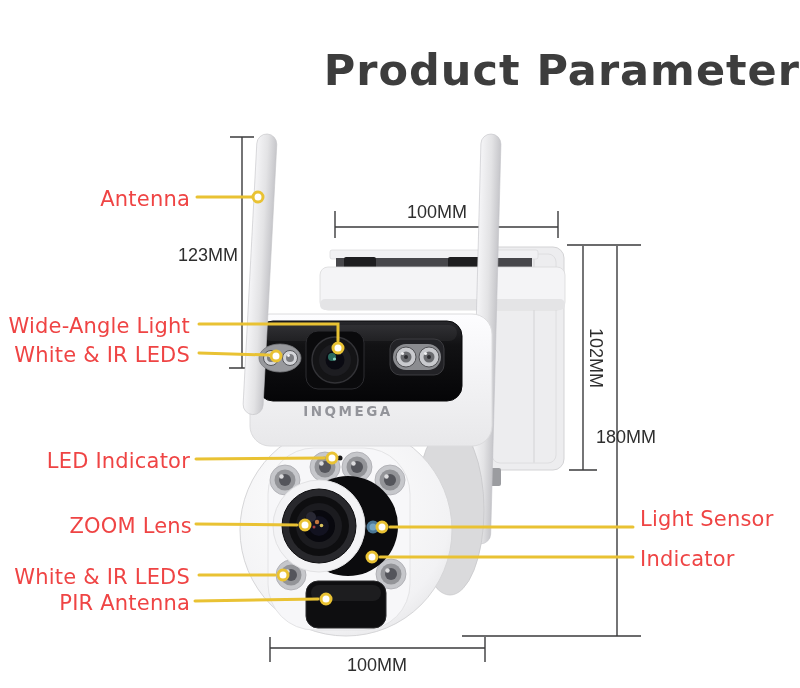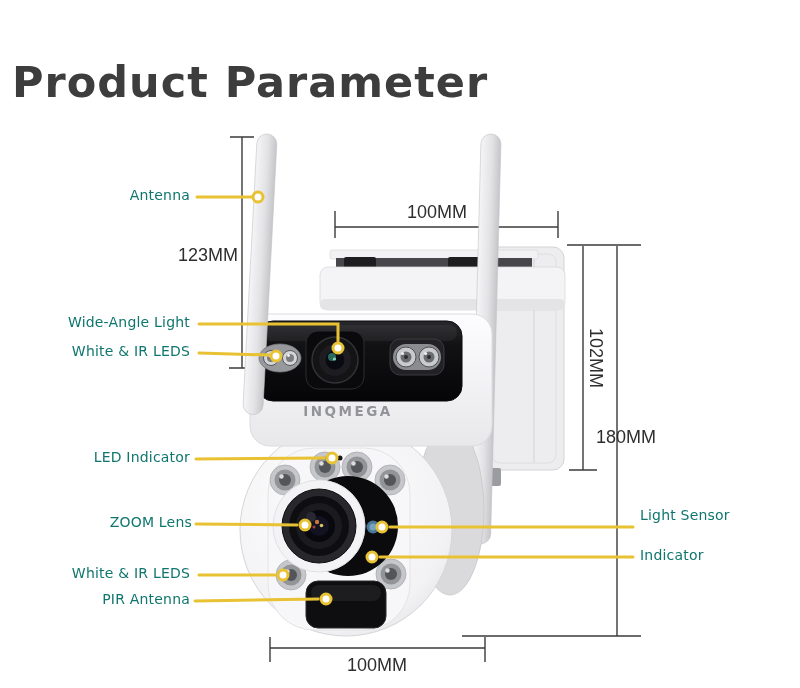--- a/index.html
+++ b/index.html
@@ -1,21 +1,21 @@
 <!DOCTYPE html>
 <html><head>
 <meta charset="utf-8">
 <style>
   html,body{margin:0;padding:0;background:#ffffff;}
   .stage{position:relative;width:800px;height:688px;background:#ffffff;overflow:hidden;
          font-family:"DejaVu Sans",sans-serif;}
-  .title{position:absolute;top:48px;left:0;right:0;margin:12px;text-align:left;
+  .title{position:absolute;top:48px;left:0;right:0;margin:0;text-align:right;
          font:bold 43px/1.05 "DejaVu Sans",sans-serif;color:#3d3d3d;letter-spacing:1px;}
   .art{position:absolute;left:0;top:0;width:800px;height:688px;}
-  .lbl{position:absolute;font-size:14px;line-height:1.1;color:#0f766e;white-space:nowrap;
+  .lbl{position:absolute;font-size:21px;line-height:1.1;color:#ef4444;white-space:nowrap;
        letter-spacing:0.2px;}
   .dim{position:absolute;font-family:"Liberation Sans",sans-serif;font-size:18px;line-height:1.05;
        font-weight:500;color:#2e2e2e;white-space:nowrap;}
   .rot90{transform:translate(-50%,-50%) rotate(90deg);}
   .cx{transform:translateX(-50%);}
 </style>
 </head>
 <body>
 
 <div class="stage">

